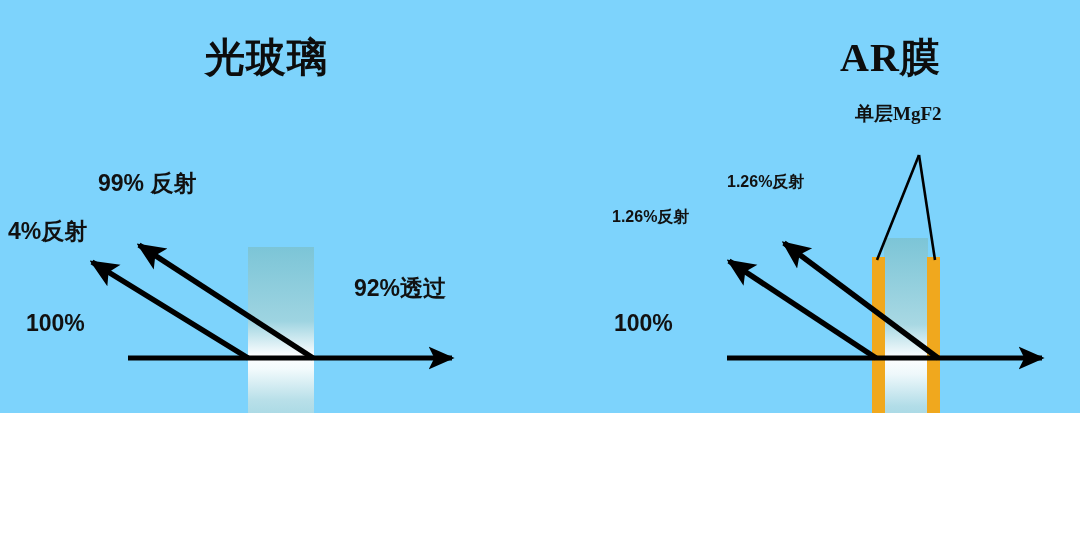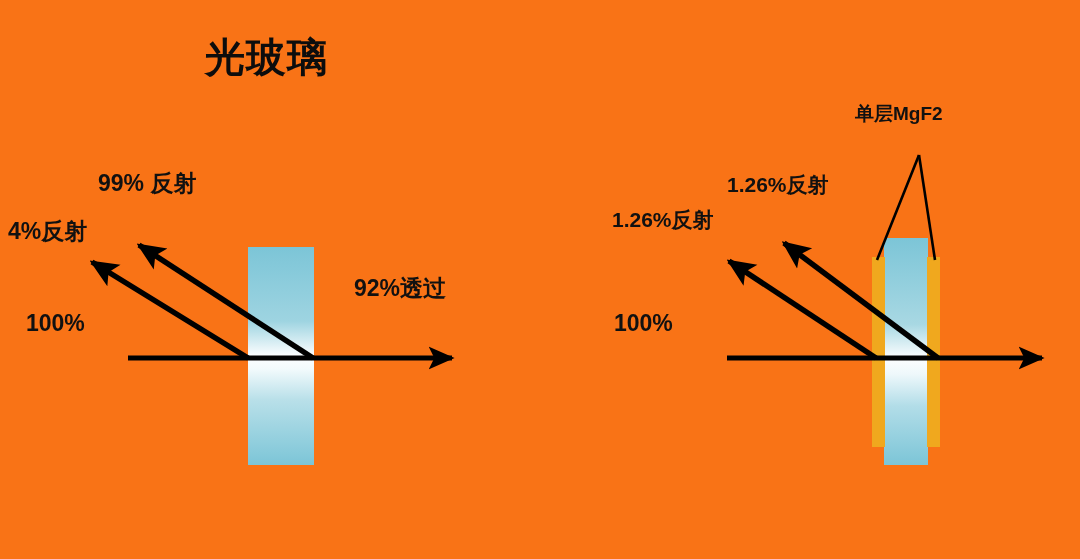--- a/index.html
+++ b/index.html
@@ -3,22 +3,22 @@
 <meta charset="utf-8">
 <style>
   html, body {
     margin: 0;
     padding: 0;
     background: #ffffff;
   }
   #stage {
     position: relative;
     width: 1080px;
-    height: 559px;
-    background: #f97316;
+    height: 413px;
+    background: #7dd3fc;
     overflow: hidden;
     font-family: "Liberation Sans", "DejaVu Sans", sans-serif;
   }
   .svg-layer {
     position: absolute;
     left: 0;
     top: 0;
     width: 1080px;
     height: 559px;
   }
@@ -35,28 +35,29 @@
     color: #0d0d0d;
     letter-spacing: 1px;
   }
   .title-serif {
     font-family: "Liberation Serif", "DejaVu Serif", serif;
   }
   .sublabel {
     font-size: 19px;
     font-weight: bold;
     color: #111111;
+    font-family: Liberation Serif, serif;
   }
   .beam-label {
     font-size: 23px;
     font-weight: bold;
     color: #111111;
   }
   .beam-label-sm {
-    font-size: 21px;
+    font-size: 16px;
     font-weight: bold;
     color: #111111;
   }
   .caption {
     position: absolute;
     white-space: nowrap;
     font-size: 27px;
     font-weight: bold;
     color: #3b1a78;
     line-height: 1;
@@ -71,20 +72,21 @@
 
   <div class="txt beam-label" style="left:98px; top:172px;">99% 反射</div>
 
   <div class="txt beam-label" style="left:8px; top:220px;">4%反射</div>
 
   <div class="txt beam-label" style="left:26px; top:312px;">100%</div>
 
   <div class="txt beam-label" style="left:354px; top:277px;">92%透过</div>
 
 
+  <div class="txt panel-title title-serif" style="left:840px; top:38px;">AR膜</div>
 
   <div class="txt sublabel" style="left:855px; top:104px;">单层MgF2</div>
 
   <div class="txt beam-label-sm" style="left:727px; top:174px;">1.26%反射</div>
 
   <div class="txt beam-label-sm" style="left:612px; top:209px;">1.26%反射</div>
 
   <div class="txt beam-label" style="left:614px; top:312px;">100%</div>
 
 

